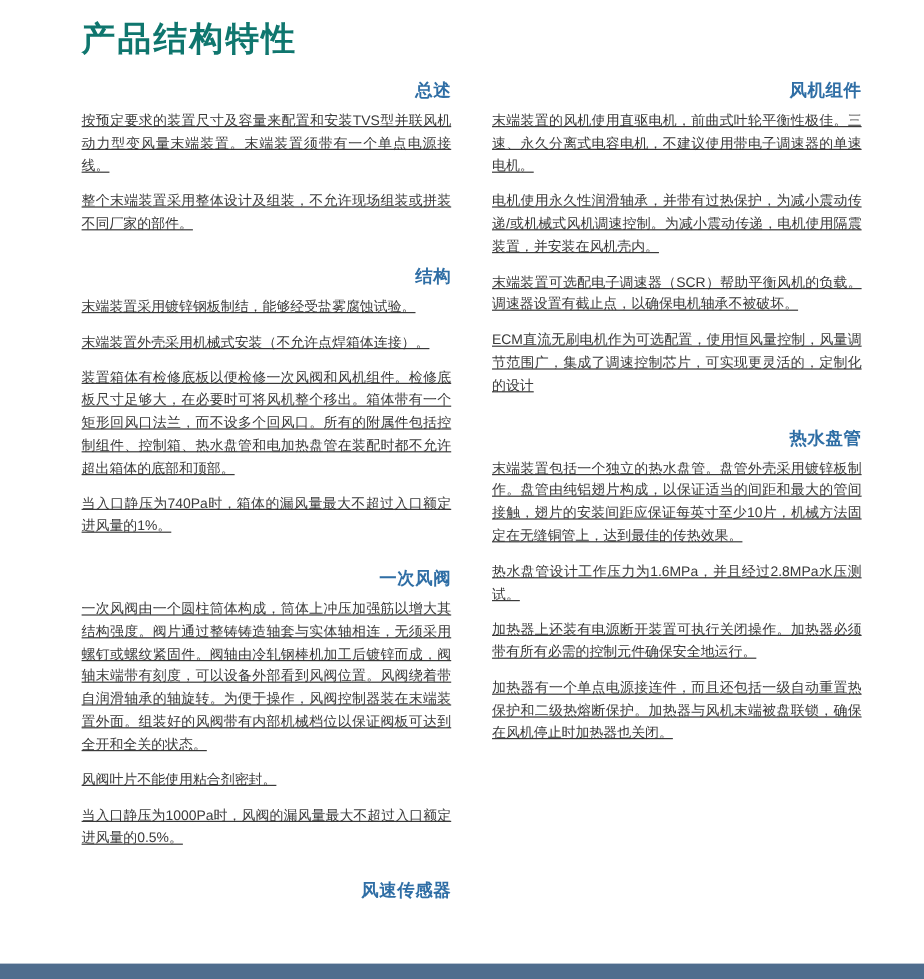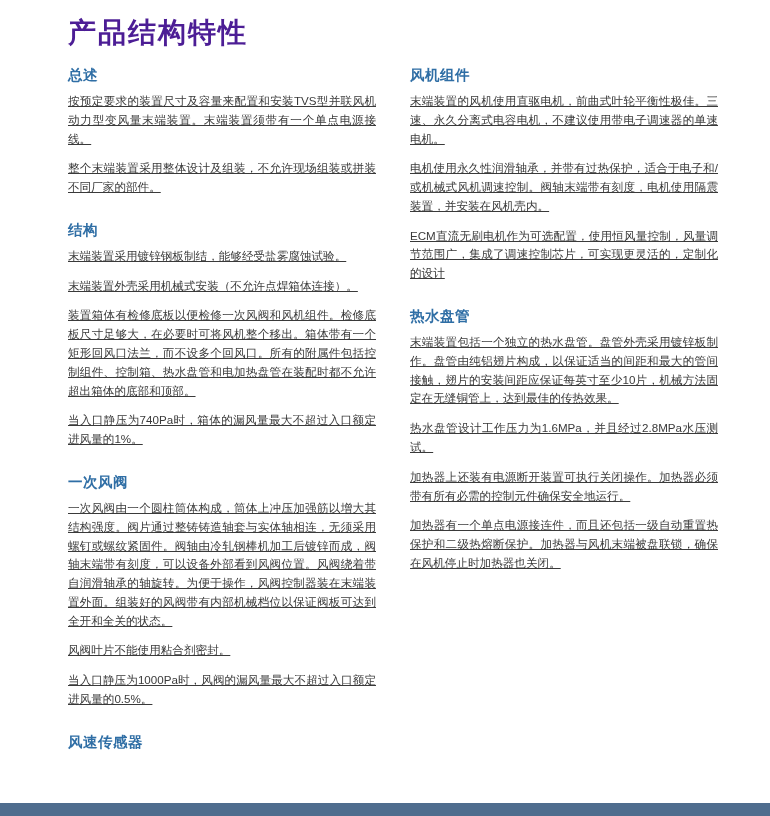--- a/index.html
+++ b/index.html
@@ -21,40 +21,41 @@
     height: 816px;
     box-sizing: border-box;
     padding: 0;
   }
   .page-title {
     position: absolute;
     left: 68px;
     top: 14px;
     font-size: 28px;
     font-weight: bold;
-    color: #4c1d95;
+    color: #0f766e;
     letter-spacing: 2px;
   }
   .columns {
     position: absolute;
     left: 68px;
     top: 66px;
     width: 650px;
     display: flex;
     gap: 34px;
   }
   .col {
     width: 308px;
   }
   h2.section {
     font-size: 14.5px;
     font-weight: bold;
     color: #2f6ea5;
     margin: 0 0 7px 0;
     letter-spacing: 0.5px;
+    text-align: right;
   }
   .col > h2.section:not(:first-child) {
     margin-top: 24px;
   }
   p.para {
     font-size: 11.6px;
     line-height: 1.62;
     margin: 0 0 11px 0;
     color: #3a3a3a;
     text-align: justify;
@@ -99,21 +100,22 @@
       <p class="para">当入口静压为1000Pa时，风阀的漏风量最大不超过入口额定进风量的0.5%。</p>
 
       <h2 class="section">风速传感器</h2>
 
     </div>
 
     <div class="col">
 
       <h2 class="section">风机组件</h2>
       <p class="para">末端装置的风机使用直驱电机，前曲式叶轮平衡性极佳。三速、永久分离式电容电机，不建议使用带电子调速器的单速电机。</p>
-      <p class="para">电机使用永久性润滑轴承，并带有过热保护，适合于电子和/或机械式风机调速控制。阀轴末端带有刻度，电机使用隔震装置，并安装在风机壳内。</p>
+      <p class="para">电机使用永久性润滑轴承，并带有过热保护，为减小震动传递/或机械式风机调速控制。为减小震动传递，电机使用隔震装置，并安装在风机壳内。</p>
+      <p class="para">末端装置可选配电子调速器（SCR）帮助平衡风机的负载。调速器设置有截止点，以确保电机轴承不被破坏。</p>
       <p class="para">ECM直流无刷电机作为可选配置，使用恒风量控制，风量调节范围广，集成了调速控制芯片，可实现更灵活的，定制化的设计</p>
 
       <h2 class="section">热水盘管</h2>
       <p class="para">末端装置包括一个独立的热水盘管。盘管外壳采用镀锌板制作。盘管由纯铝翅片构成，以保证适当的间距和最大的管间接触，翅片的安装间距应保证每英寸至少10片，机械方法固定在无缝铜管上，达到最佳的传热效果。</p>
       <p class="para">热水盘管设计工作压力为1.6MPa，并且经过2.8MPa水压测试。</p>
 
       <p class="para">加热器上还装有电源断开装置可执行关闭操作。加热器必须带有所有必需的控制元件确保安全地运行。</p>
       <p class="para">加热器有一个单点电源接连件，而且还包括一级自动重置热保护和二级热熔断保护。加热器与风机末端被盘联锁，确保在风机停止时加热器也关闭。</p>
 
     </div>

